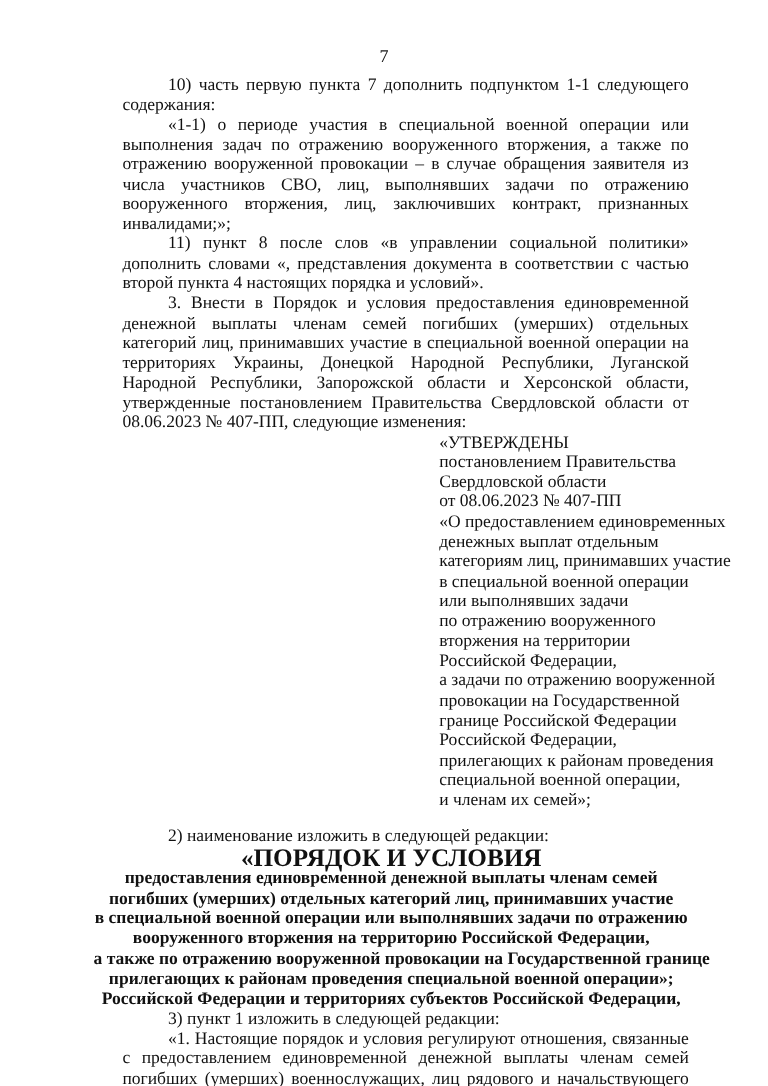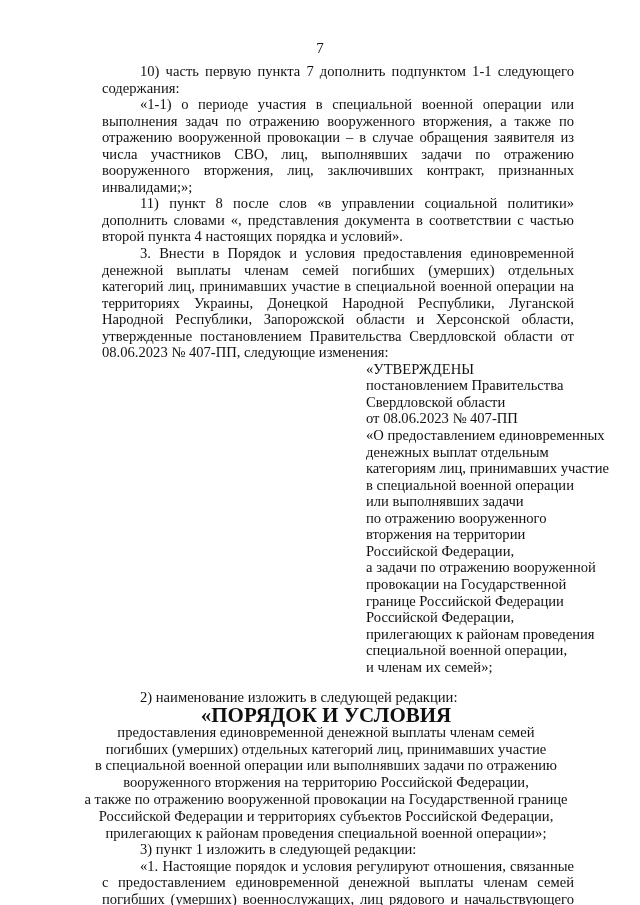--- a/index.html
+++ b/index.html
@@ -5,21 +5,21 @@
   html, body { margin:0; padding:0; background:#ffffff; }
   body { width:640px; height:905px; position:relative; overflow:hidden;
          font-family:"Liberation Serif", "DejaVu Serif", serif; color:#111; }
   .page-num { position:absolute; top:40px; left:0; width:640px; text-align:center; font-size:15px; }
   .body { position:absolute; top:63px; left:78px; width:496px; font-size:14.6px; line-height:16.55px; }
   .p { margin:0; text-align:justify; text-align-last:left; }
   .ind { text-indent:38px;margin-left:24px; }
   .stamp { margin:0 0 14px 288px; width:210px; line-height:16.55px; }
   .stamp div { white-space:nowrap; }
   .title { margin:0; text-align:center; font-weight:bold; font-size:21px; line-height:18px; }
-  .sub { margin:0; text-align:center; font-weight:normal; line-height:16.8px; }
+  .sub { margin:0; text-align:center; font-weight:bold; line-height:16.8px; }
   .sub div { white-space:nowrap; }
 </style>
 </head>
 <body>
 
 <div class="page-num">7</div>
 
 <div class="body">
   <p class="p ind">10) часть первую пункта 7 дополнить подпунктом 1-1 следующего содержания:</p>
   <p class="p ind">«1-1) о периоде участия в специальной военной операции или выполнения задач по отражению вооруженного вторжения, а также по отражению вооруженной провокации – в случае обращения заявителя из числа участников СВО, лиц, выполнявших задачи по отражению вооруженного вторжения, лиц, заключивших контракт, признанных инвалидами;»;</p>
@@ -49,18 +49,18 @@
   </div>
 
   <p class="p ind">2) наименование изложить в следующей редакции:</p>
   <p class="title">«ПОРЯДОК И УСЛОВИЯ</p>
   <div class="sub">
     <div>предоставления единовременной денежной выплаты членам семей</div>
     <div>погибших (умерших) отдельных категорий лиц, принимавших участие</div>
     <div>в специальной военной операции или выполнявших задачи по отражению</div>
     <div>вооруженного вторжения на территорию Российской Федерации,</div>
     <div>а также по отражению вооруженной провокации на Государственной границе</div>
+    <div>прилегающих к районам проведения специальной военной операции»;</div>
     <div>Российской Федерации и территориях субъектов Российской Федерации,</div>
-    <div>прилегающих к районам проведения специальной военной операции»;</div>
   </div>
   <p class="p ind">3) пункт 1 изложить в следующей редакции:</p>
   <p class="p ind">«1. Настоящие порядок и условия регулируют отношения, связанные с предоставлением единовременной денежной выплаты членам семей погибших (умерших) военнослужащих, лиц рядового и начальствующего состава органов</p>
 </div>
 
 </body></html>

